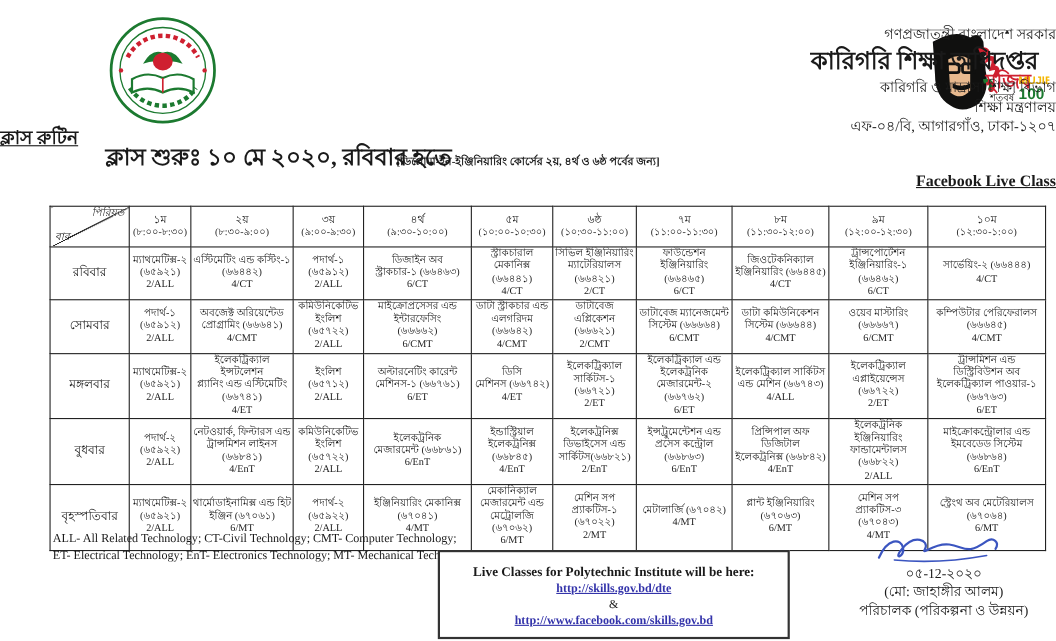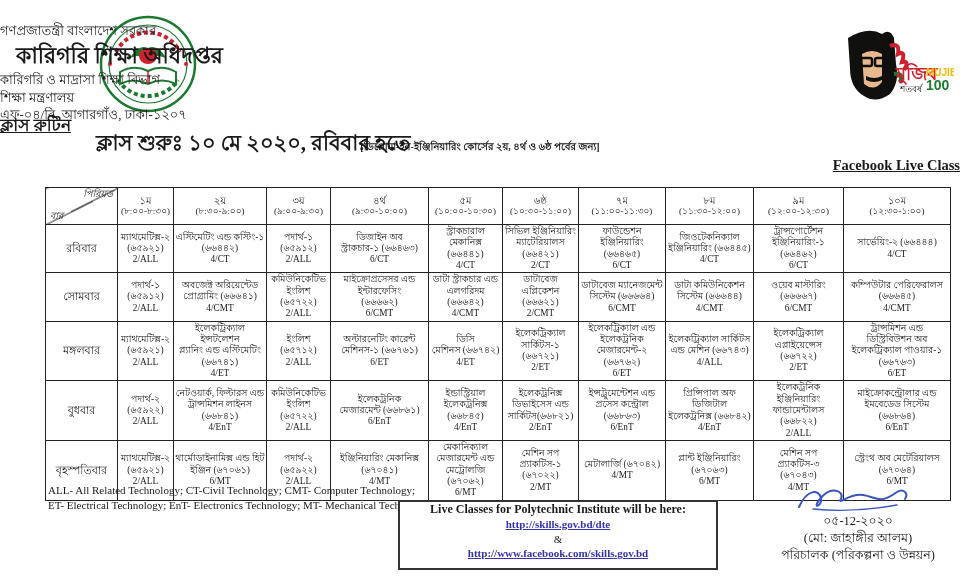--- a/index.html
+++ b/index.html
@@ -7,21 +7,21 @@
   body {
     position: relative;
     background: #ffffff;
     font-family: "Liberation Serif", "DejaVu Serif", serif;
     color: #1a1a1a;
     overflow: hidden;
   }
   
   .logo-left  { position: absolute; top: 14px;  left: 98px; width: 100px; height: 100px; }
   .logo-right { position: absolute; top: 24px;  right: 6px; width: 116px; height: 90px; }
-  .head-center { position: absolute; top: 22px; left: 0; right: 0; text-align: left; line-height: 1.35; }
+  .head-center { position: absolute; top: 22px; left: 0; right: 0; text-align: right; line-height: 1.35; }
   .head-govt     { font-size: 13px; }
   .head-org      { font-size: 22px; font-weight: bold; margin: 1px 16px; }
   .head-division { font-size: 13px; }
   .head-ministry { font-size: 13px; }
   .head-address  { font-size: 13px; }
   
   .routine-title { position: absolute; top: 112px; left: 0; right: 0; text-align: left;
                    font-size: 17px; font-weight: bold; text-decoration: underline; }
   .start-note    { position: absolute; top: 127px; left: 96px; font-size: 21px; font-weight: bold; }
   .subtitle      { position: absolute; top: 139px; left: 0; right: 0; text-align: center;
@@ -52,21 +52,21 @@
   .corner { position: relative; padding: 0;
     background: linear-gradient(to bottom right,
       transparent 49.2%, #222 49.2%, #222 50.8%, transparent 50.8%); font-style: italic; }
   .corner .ctop    { position: absolute; top: 1px;  right: 4px; font-size: 9.5px; }
   .corner .cbottom { position: absolute; bottom: 1px; left: 4px; font-size: 9.5px; }
   .period-th div:first-child { font-size: 9.8px; }
   .period-th div:last-child  { font-size: 9px; }
   
   .legend { position: absolute; top: 483px; left: 48px; font-size: 11px; line-height: 1.32; }
   .live-box { position: absolute; top: 500px; left: 398px; width: 320px;
-              border: 2px solid #333; text-align: center; padding: 0 6px 6px; background: #fff; }
+              border: 2px solid #333; text-align: center; padding: 11px 6px 6px; background: #fff; }
   .live-box .box-title { font-size: 12px; font-weight: bold; }
   .live-box a { color: #3333aa; font-size: 11px; font-weight: bold;
                 text-decoration: underline; display: block; line-height: 1.45; }
   .live-box .amp { font-size: 11px; line-height: 1.2; }
   .sig-block { position: absolute; top: 485px; left: 772px; width: 172px; text-align: center; }
   .sig-line  { font-size: 12.5px; line-height: 1.35; }
   .sig-svg   { display: block; margin: 0 auto -2px; }
 </style>
 </head>
 <body>

